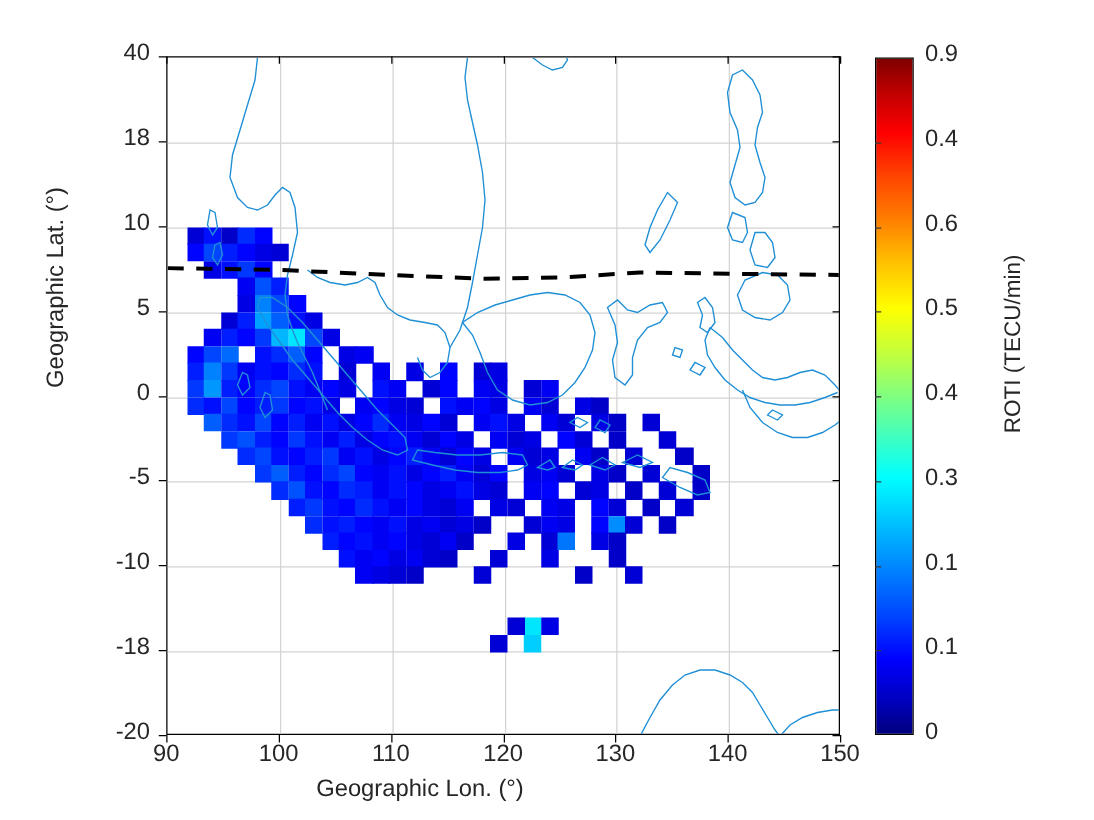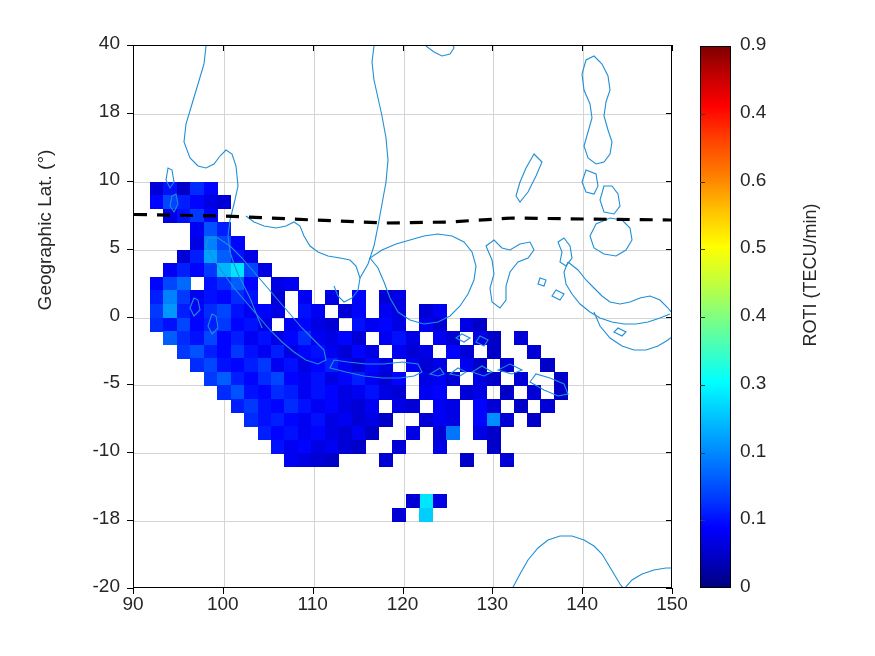--- a/index.html
+++ b/index.html
@@ -431,20 +431,21 @@
       <path d="M 78 268 L 74 280 L 78 288 L 84 282 L 82 270 Z"></path>
       <path d="M 322 292 L 330 296 L 336 292 L 328 288 Z"></path>
       <path d="M 342 296 L 350 300 L 354 294 L 346 290 Z"></path>
       <path d="M 480 286 L 488 290 L 492 286 L 484 282 Z"></path>
     </svg>
       <svg class="eq" viewBox="0 0 539 543" preserveAspectRatio="none">
       <path d="M 0 168.5 L 90 170 L 180 174 L 252 177 L 315 176 L 378 172 L 450 173 L 539 174"></path>
     </svg>
     </div>
 
+  <div class="xlabel">Geographic Lon. (°)</div>
   <div class="ylabel">Geographic Lat. (°)</div>
 
   <div class="cbar"></div>
   <div class="cbtitle">ROTI (TECU/min)</div>
 
 <div class="tick-x" style="left: 133px;"></div>
     <div class="tick-x-top" style="left: 133px;"></div>
     <div class="xticklabel" style="left: 133px;">90</div>
     <div class="tick-x" style="left: 222.833px;"></div>
     <div class="tick-x-top" style="left: 222.833px;"></div>

